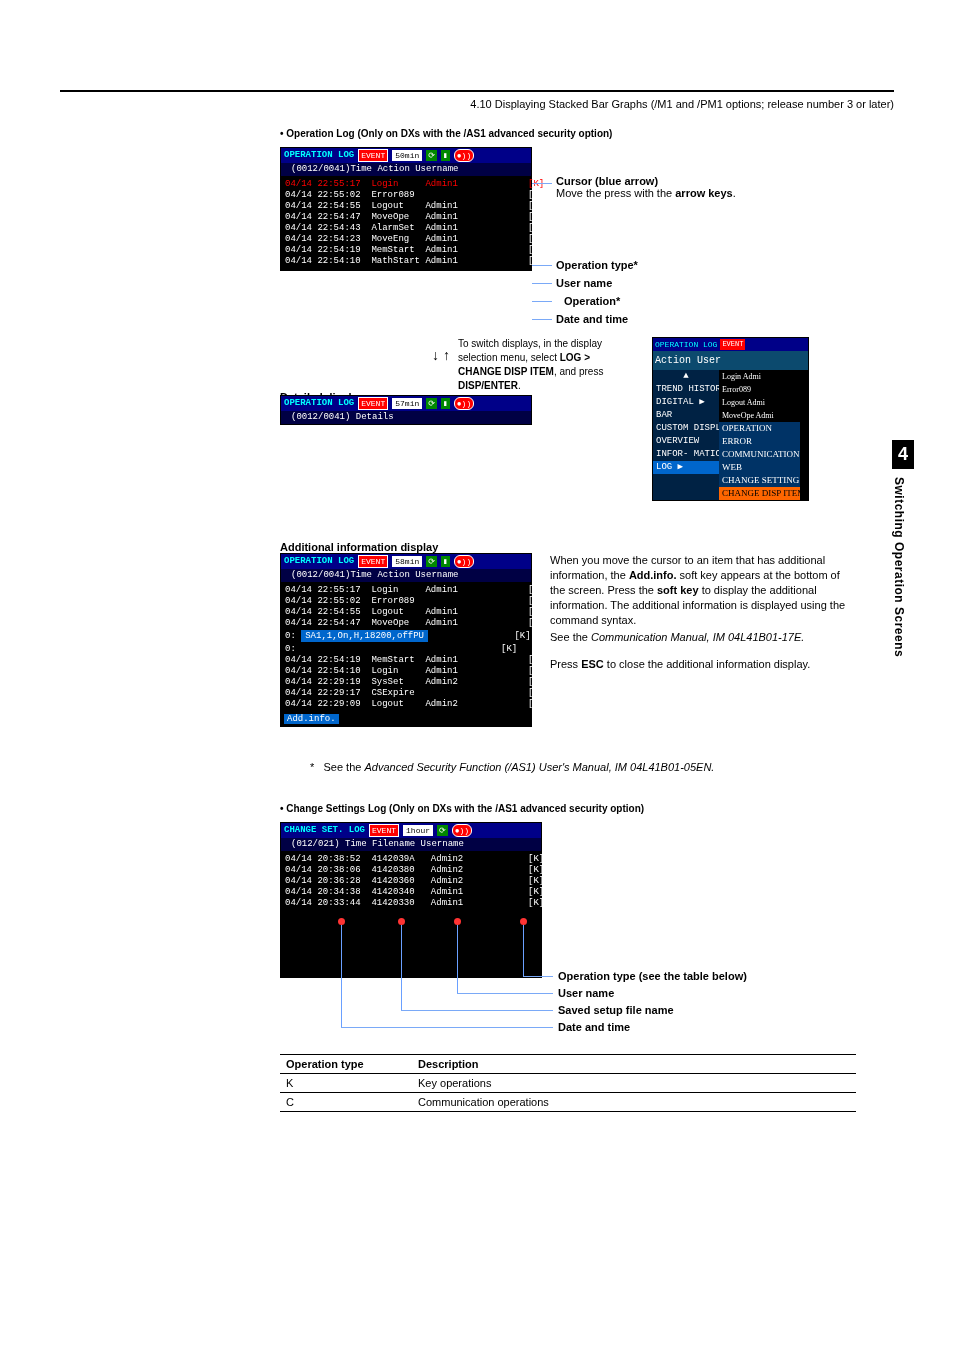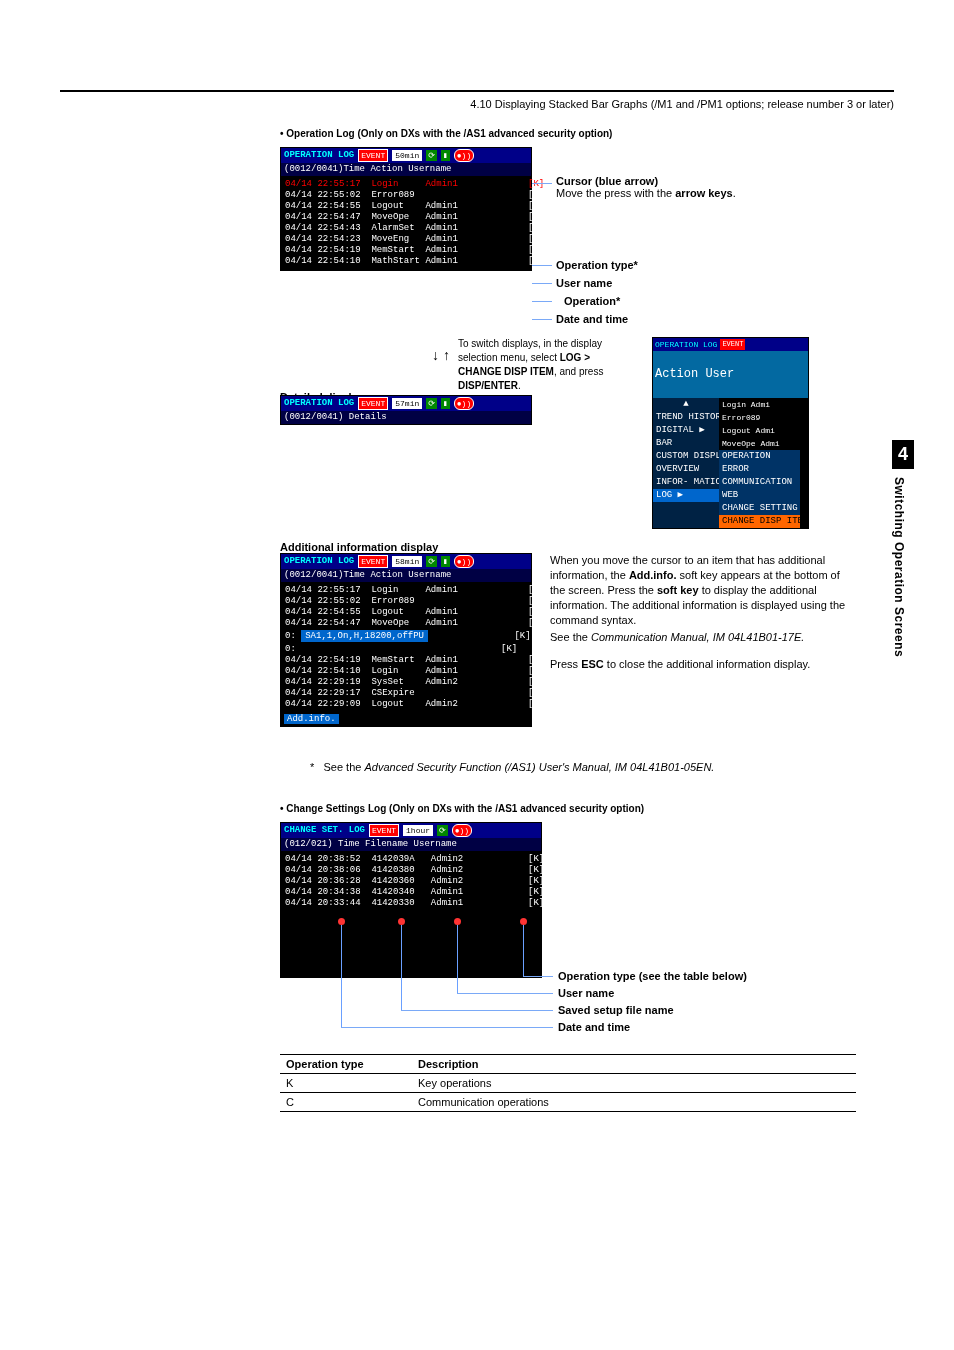--- a/index.html
+++ b/index.html
@@ -8,21 +8,21 @@
   .section-title{font-weight:normal;text-align:right;margin:6px 60px 0 60px;font-size:11px;}
   .h3{font-weight:bold;font-size:10px;margin:18px 60px 8px 280px;}
   .bullet-title{font-weight:bold;}
   .shot{position:relative;display:inline-block;border:1px solid #000;background:#000;color:#8cf;font-family:"Courier New",monospace;font-size:9px;line-height:11px;}
   .shot .title-bar{background:#008;color:#fff;padding:1px 3px;display:flex;align-items:center;gap:4px;}
   .shot .title-bar .name{color:#0ff;font-weight:bold;}
   .shot .title-bar .badge{background:#f00;color:#fff;font-size:8px;padding:0 2px;border:1px solid #fff;}
   .shot .title-bar .pill{background:#fff;color:#000;padding:0 3px;font-size:8px;}
   .shot .title-bar .icon{background:#080;color:#fff;padding:0 2px;font-size:8px;}
   .shot .body{background:#000;padding:3px 4px;min-width:232px;}
-  .shot .hdr{background:#004;padding:1px 3px;color:#fff;}
+  .shot .hdr{background:#004;padding:1px 10px;color:#fff;}
   .shot .row{white-space:pre;color:#fff;}
   .shot .sel{color:#f00;}
   .callout{position:absolute;font-size:11px;color:#000;white-space:nowrap;}
   .callout-line{position:absolute;background:#7aa9f7;height:1px;}
   .bold{font-weight:bold;}
   .detailed-label{font-weight:bold;font-size:11px;}
   .switch-note{font-size:10px;line-height:14px;}
   .side-tab{position:absolute;right:40px;top:350px;width:22px;height:460px;}
   .side-tab .num{background:#000;color:#fff;font-weight:bold;font-size:18px;text-align:center;padding:4px 0;}
   .side-tab .txt{writing-mode:vertical-rl;text-orientation:mixed;font-weight:bold;font-size:12px;margin-top:8px;letter-spacing:.5px;}
@@ -102,33 +102,33 @@
       <div><span class="bold">CHANGE DISP ITEM</span><span>, and press</span></div>
       <div><span class="bold">DISP/ENTER</span><span>.</span></div>
     </div>
     <div class="detailed-label" style="position:absolute;left:0;top:44px;">Detailed display</div>
 
     <div class="menu-shot" style="position:absolute;left:372px;top:-10px;">
       <div class="title-bar" style="background:#008;padding:1px 2px;display:flex;gap:3px;">
         <span class="name" style="color:#0ff;font-size:8px">OPERATION LOG</span>
         <span class="badge" style="background:#f00;color:#fff;font-size:7px;padding:0 2px">EVENT</span>
       </div>
-      <div class="hdr" style="background:#0369a1;color:#fff;padding:18px 2px;font-size:12px">        Action    User</div>
+      <div class="hdr" style="background:#0c4a6e;color:#fff;padding:4px 2px;font-size:10px">        Action    User</div>
       <div style="display:flex;">
         <div style="width:66px;background:#024;">
           <div class="mi" style="text-align:center">▲</div>
           <div class="mi">TREND HISTORY</div>
           <div class="mi">DIGITAL ▶</div>
           <div class="mi">BAR</div>
           <div class="mi">CUSTOM DISPLAY</div>
           <div class="mi">OVERVIEW</div>
           <div class="mi">INFOR- MATION</div>
           <div class="mi hl">LOG      ▶</div>
         </div>
-        <div style="width:81px;">
+        <div style="width:81px;font-family:Liberation Serif, serif;">
           <div style="background:#000;">
             <div class="mi" style="font-size:8px">Login     Admi</div>
             <div class="mi" style="font-size:8px">Error089</div>
             <div class="mi" style="font-size:8px">Logout    Admi</div>
             <div class="mi" style="font-size:8px">MoveOpe   Admi</div>
           </div>
           <div style="background:#036;">
             <div class="mi">OPERATION</div>
             <div class="mi">ERROR</div>
             <div class="mi">COMMUNICATION</div>

